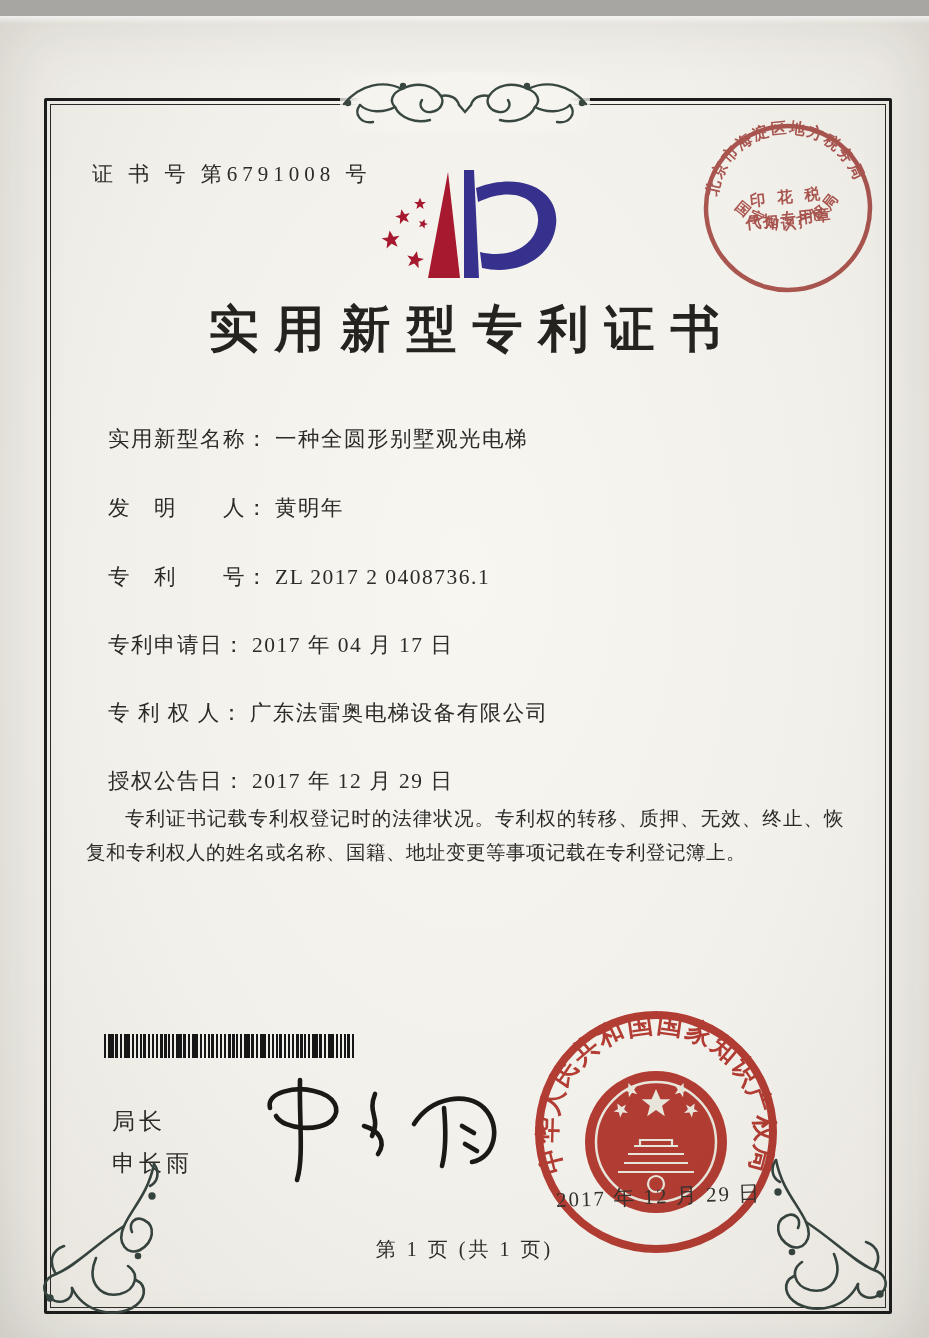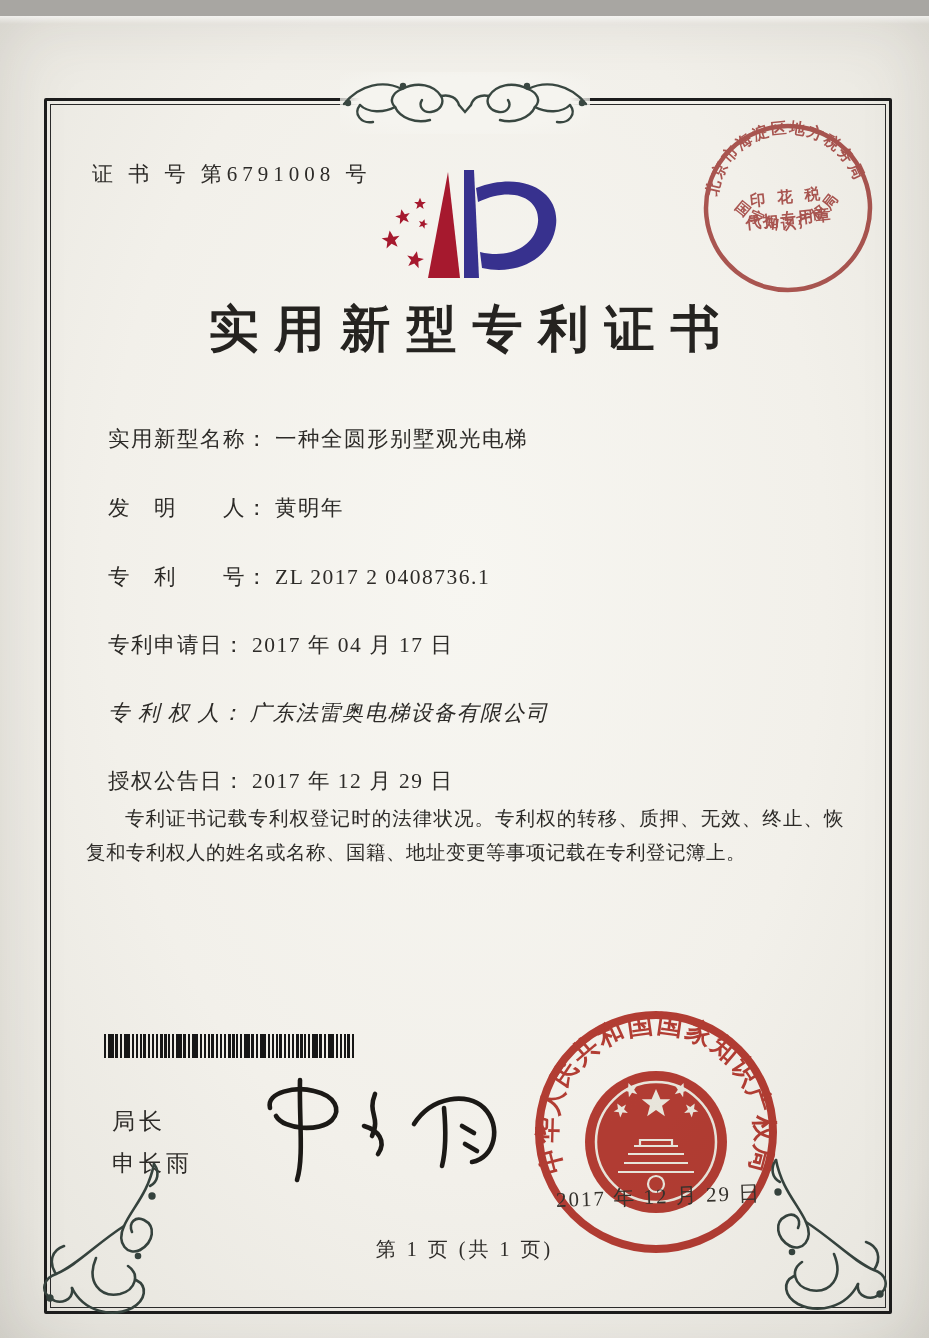--- a/index.html
+++ b/index.html
@@ -26,21 +26,21 @@
 
   .logo{position:absolute;left:376px;top:152px;width:196px;height:118px;z-index:2;}
 
   .title{position:absolute;left:0;top:280px;width:100%;text-align:center;
          font-size:50px;font-weight:bold;letter-spacing:16px;padding-left:16px;
          box-sizing:border-box;color:#252320;}
 
   .fields{position:absolute;left:108px;top:404px;width:720px;}
   .field-row{position:absolute;left:0;font-size:21.5px;color:#2d2b28;letter-spacing:1.5px;white-space:nowrap;}
   .field-row .lab{margin-right:6px;}
-  .fr0{top:4px;} .fr1{top:73px;font-family:Liberation Serif, serif;} .fr2{top:142px;} .fr3{top:210px;} .fr4{top:278px;font-style:italic;} .fr5{top:346px;text-align:right;}
+  .fr0{top:4px;} .fr1{top:73px;font-family:Liberation Serif, serif;} .fr2{top:142px;} .fr3{top:210px;} .fr4{top:278px;} .fr5{top:346px;text-align:right;}
 
   .body-text{position:absolute;left:86px;top:786px;width:758px;font-size:19.5px;
         line-height:34px;color:#2d2b28;text-align:justify;letter-spacing:.5px;}
   .body-text p{margin:0;text-indent:2em;}
 
   .barcode{position:absolute;left:104px;top:1018px;width:252px;height:24px;z-index:2;
      background-image:
        repeating-linear-gradient(90deg,#161616 0 2px,transparent 2px 4px),
        repeating-linear-gradient(90deg,transparent 0 5px,#161616 5px 8px,transparent 8px 11px,#161616 11px 12px,transparent 12px 17px);}
 

